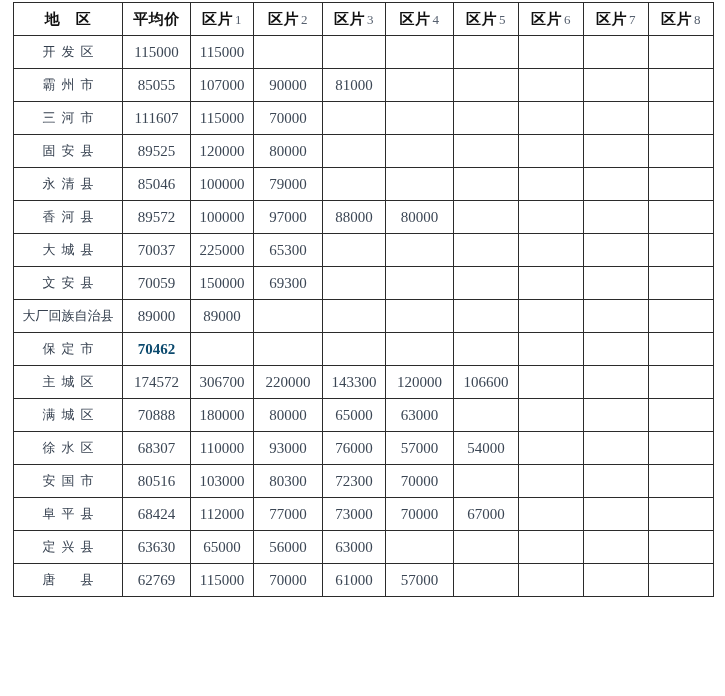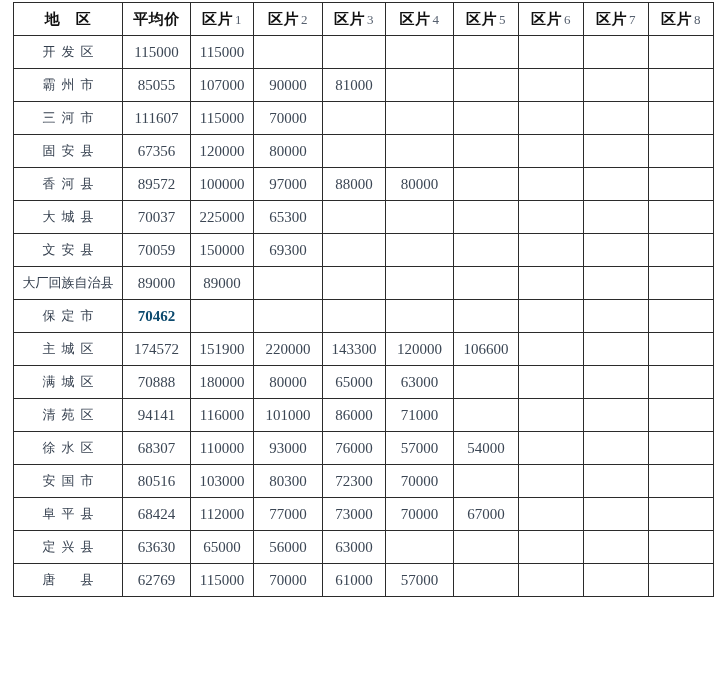--- a/index.html
+++ b/index.html
@@ -152,23 +152,35 @@
           <td class="num">70000</td>
           <td class="num"></td>
           <td class="num"></td>
           <td class="num"></td>
           <td class="num"></td>
           <td class="num"></td>
           <td class="num"></td>
         </tr>
         <tr>
           <td class="region spaced">固安县</td>
-          <td class="num">67356</td>
+          <td class="num">89525</td>
           <td class="num">120000</td>
           <td class="num">80000</td>
+          <td class="num"></td>
+          <td class="num"></td>
+          <td class="num"></td>
+          <td class="num"></td>
+          <td class="num"></td>
+          <td class="num"></td>
+        </tr>
+        <tr>
+          <td class="region spaced">永清县</td>
+          <td class="num">85046</td>
+          <td class="num">100000</td>
+          <td class="num">79000</td>
           <td class="num"></td>
           <td class="num"></td>
           <td class="num"></td>
           <td class="num"></td>
           <td class="num"></td>
           <td class="num"></td>
         </tr>
         <tr>
           <td class="region spaced">香河县</td>
           <td class="num">89572</td>
@@ -225,48 +237,36 @@
           <td class="num"></td>
           <td class="num"></td>
           <td class="num"></td>
           <td class="num"></td>
           <td class="num"></td>
           <td class="num"></td>
         </tr>
         <tr>
           <td class="region spaced">主城区</td>
           <td class="num">174572</td>
-          <td class="num">151900</td>
+          <td class="num">306700</td>
           <td class="num">220000</td>
           <td class="num">143300</td>
           <td class="num">120000</td>
           <td class="num">106600</td>
           <td class="num"></td>
           <td class="num"></td>
           <td class="num"></td>
         </tr>
         <tr>
           <td class="region spaced">满城区</td>
           <td class="num">70888</td>
           <td class="num">180000</td>
           <td class="num">80000</td>
           <td class="num">65000</td>
           <td class="num">63000</td>
-          <td class="num"></td>
-          <td class="num"></td>
-          <td class="num"></td>
-          <td class="num"></td>
-        </tr>
-        <tr>
-          <td class="region spaced">清苑区</td>
-          <td class="num">94141</td>
-          <td class="num">116000</td>
-          <td class="num">101000</td>
-          <td class="num">86000</td>
-          <td class="num">71000</td>
           <td class="num"></td>
           <td class="num"></td>
           <td class="num"></td>
           <td class="num"></td>
         </tr>
         <tr>
           <td class="region spaced">徐水区</td>
           <td class="num">68307</td>
           <td class="num">110000</td>
           <td class="num">93000</td>

